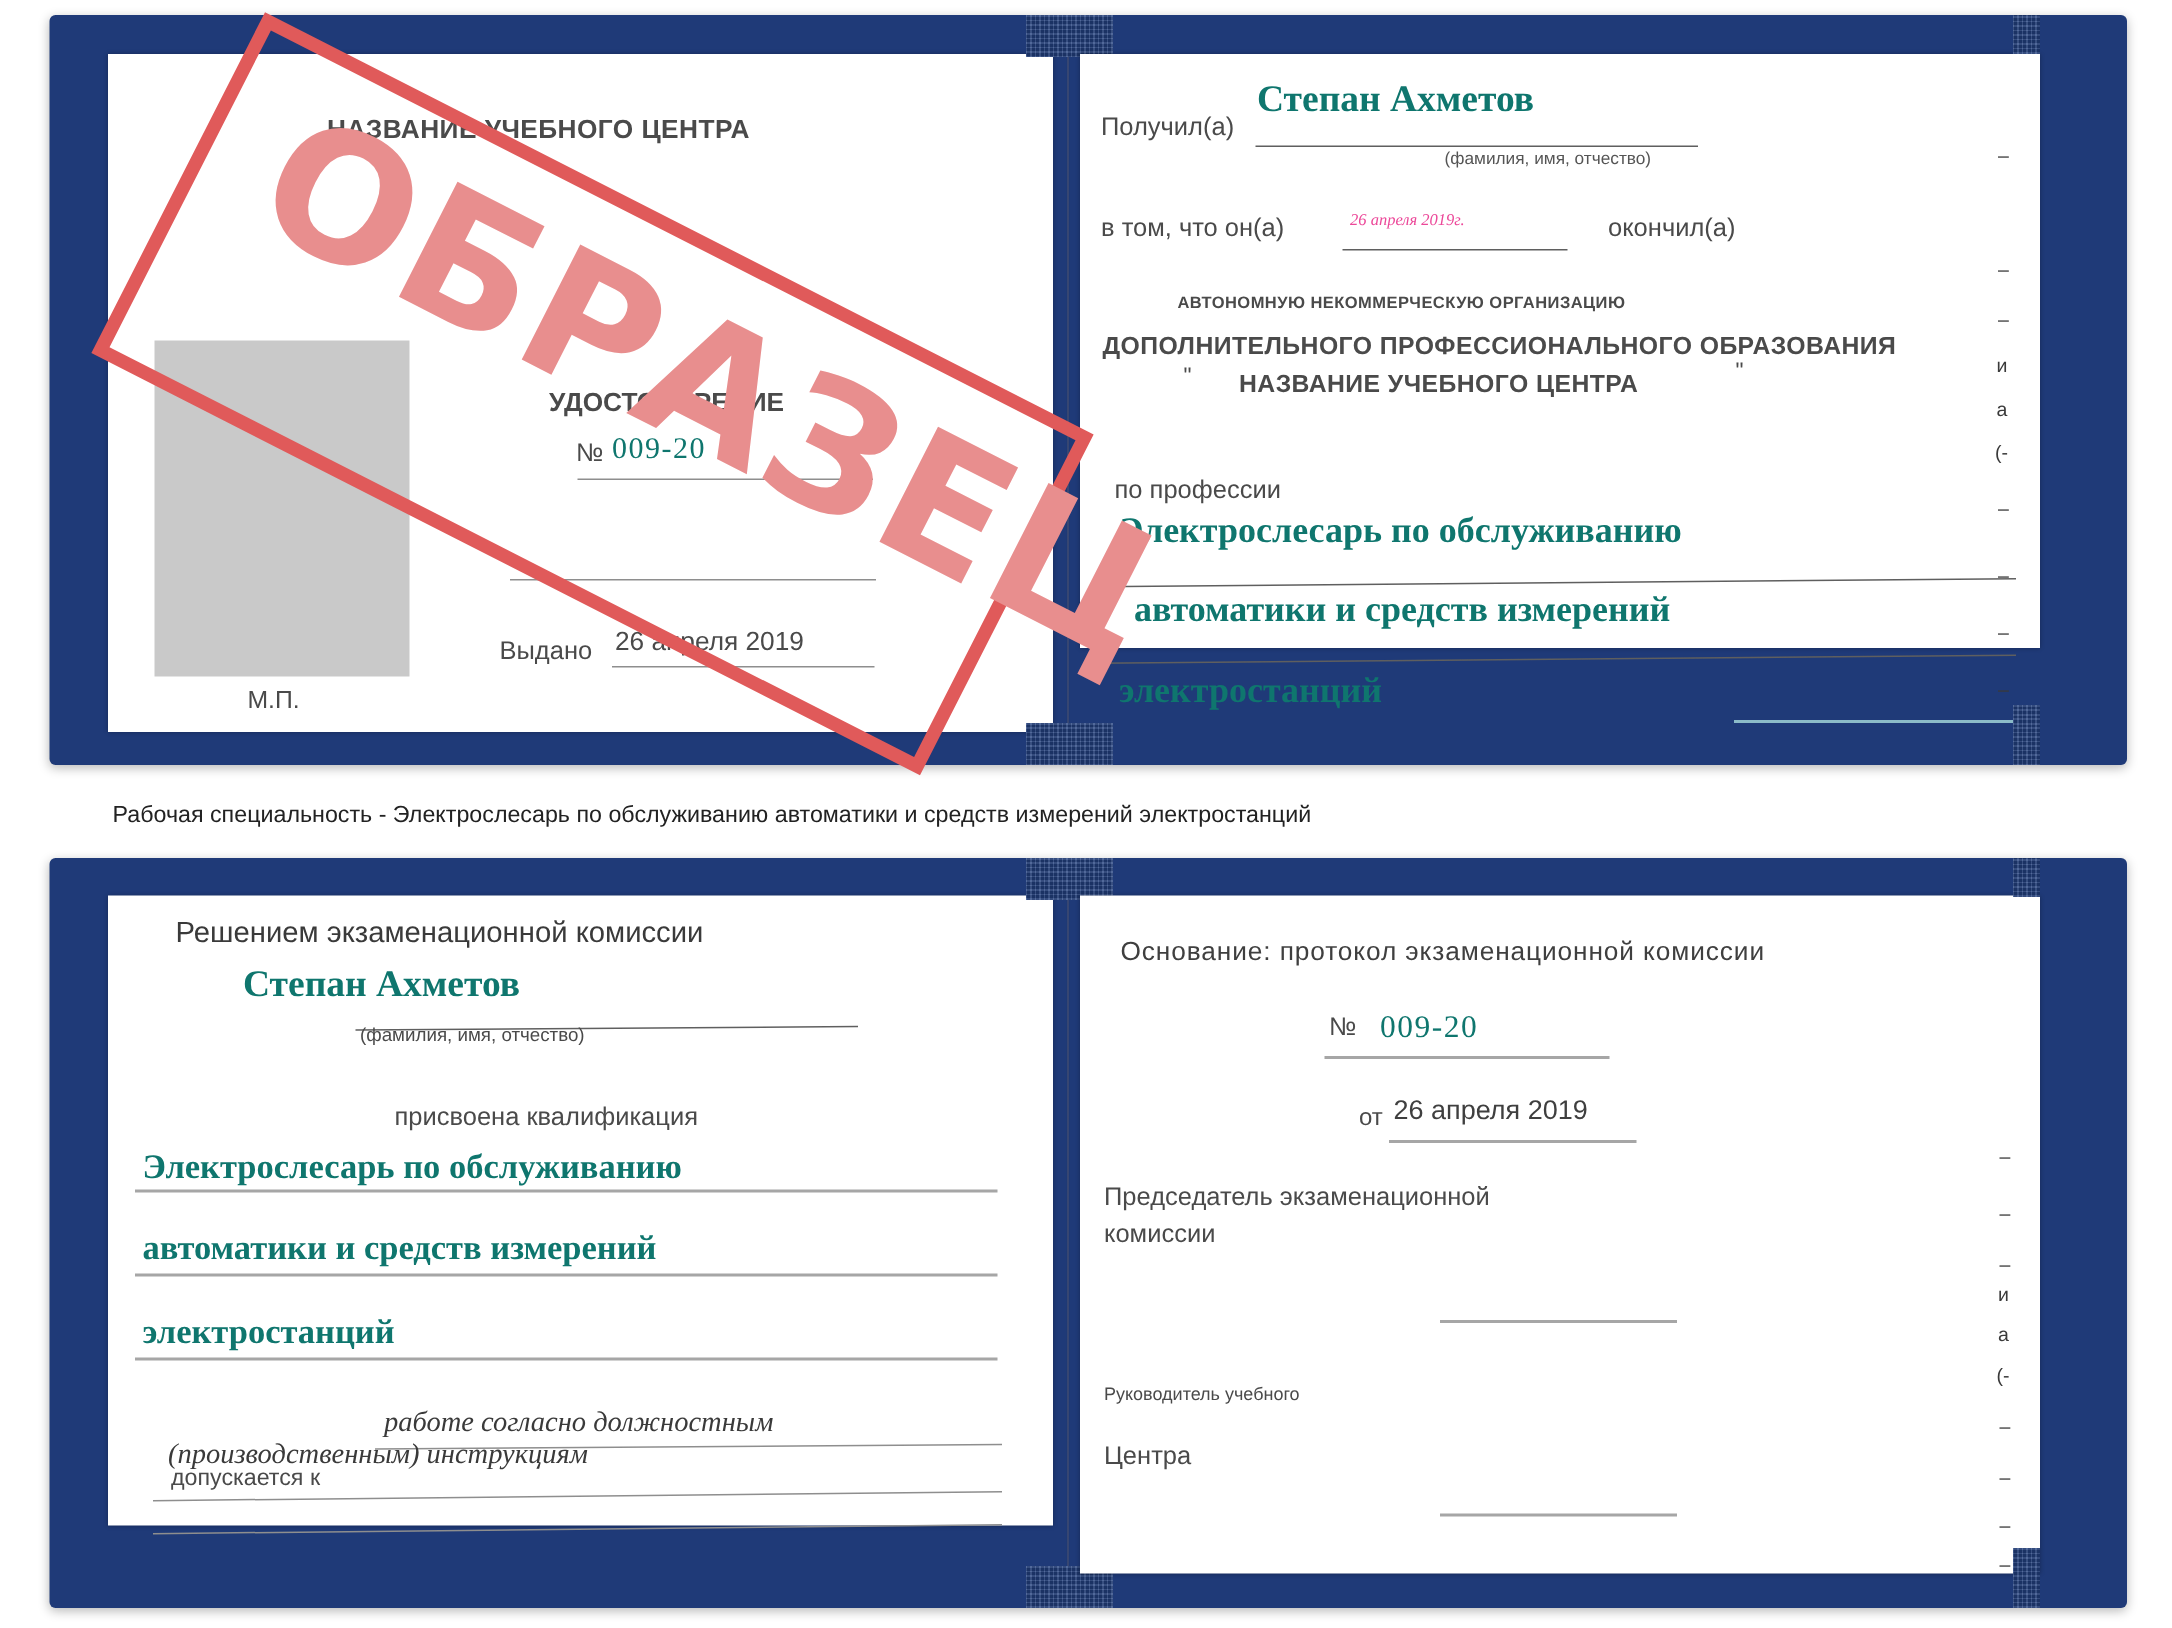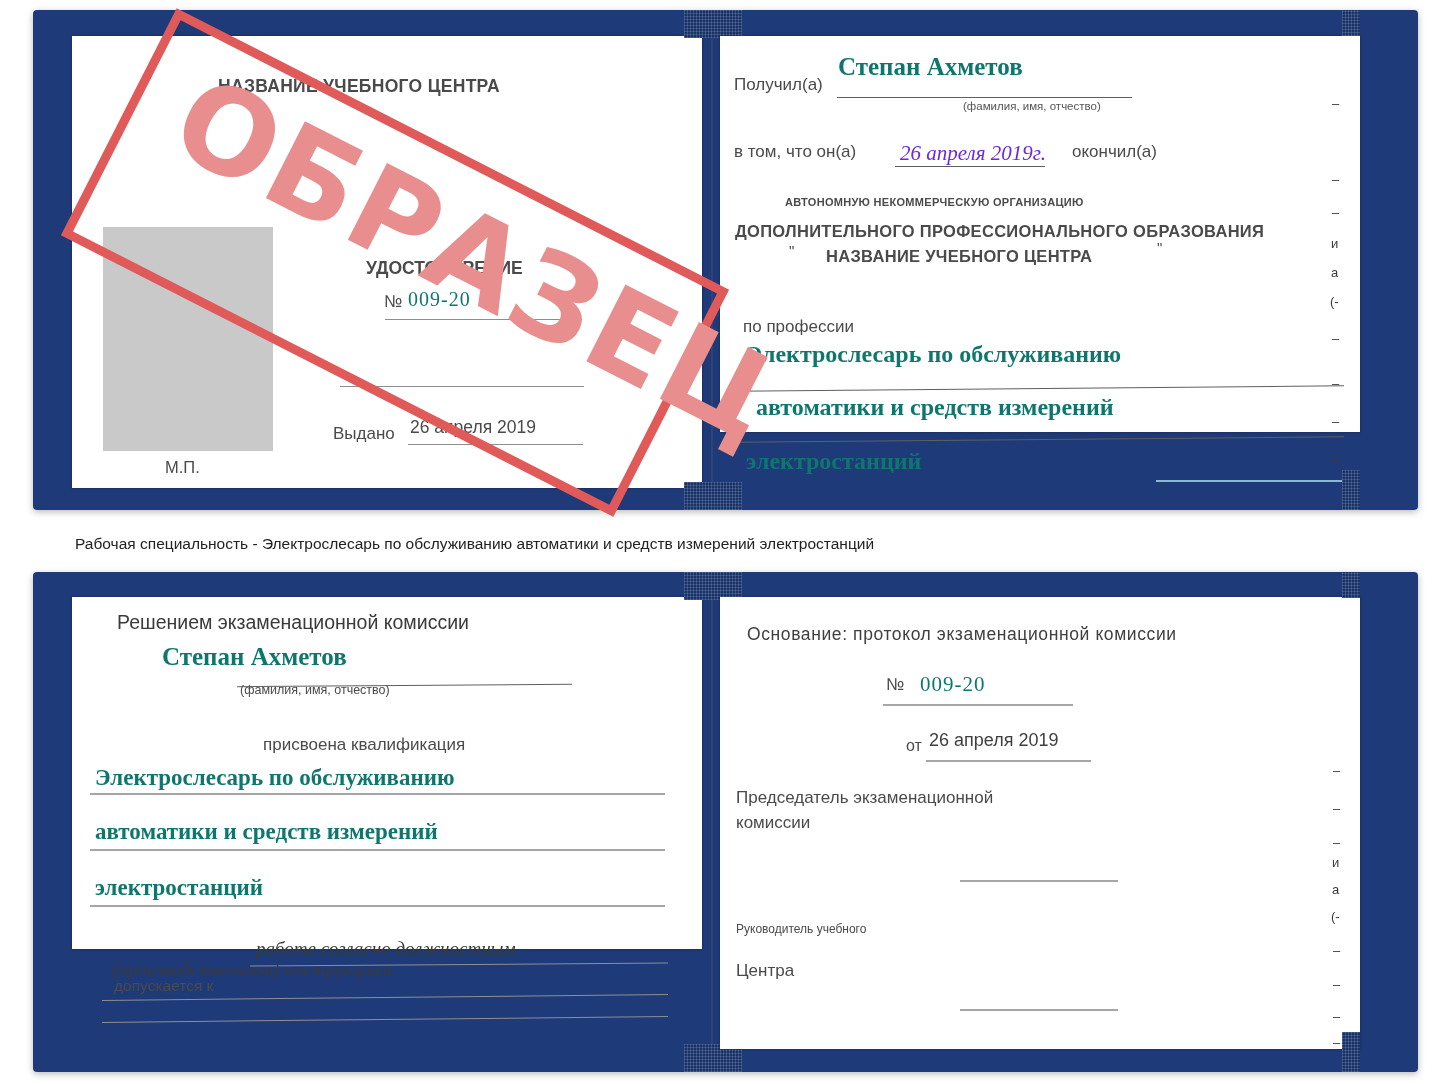--- a/index.html
+++ b/index.html
@@ -157,21 +157,21 @@
 <div class="spine-notch" style="left:684px;top:482px;width:58px;height:28px;"></div>
 
 <div class="booklet-inner" style="left:720px;top:36px;width:640px;height:396px;">
 
   <div class="print" style="left:14px;top:39px;font-size:17px;color:#4a4a4a;">Получил(а)</div>
   <div class="hand" style="left:118px;top:17px;font-size:25px;font-style:normal;font-weight:600;">Степан Ахметов</div>
   <div class="rule dark" style="left:117px;top:61px;width:295px;"></div>
   <div class="print" style="left:243px;top:64px;font-size:11.5px;color:#555;">(фамилия, имя, отчество)</div>
 
   <div class="print" style="left:14px;top:106px;font-size:17px;color:#4a4a4a;">в том, что он(а)</div>
-  <div class="hand-cursive" style="left:180px;top:105px;font-size:21px;color:#6d28d9;">26 апреля 2019г.</div>
+  <div class="hand-cursive" style="left:180px;top:105px;font-size:11px;color:#ec4899;">26 апреля 2019г.</div>
   <div class="rule dark" style="left:175px;top:130px;width:150px;"></div>
   <div class="print" style="left:352px;top:106px;font-size:17px;color:#4a4a4a;">окончил(а)</div>
 
   <div class="print caps" style="left:65px;top:160px;font-size:11px;font-weight:bold;color:#4a4a4a;">АВТОНОМНУЮ НЕКОММЕРЧЕСКУЮ ОРГАНИЗАЦИЮ</div>
   <div class="print caps" style="left:15px;top:186px;font-size:16.5px;font-weight:bold;color:#4a4a4a;">ДОПОЛНИТЕЛЬНОГО ПРОФЕССИОНАЛЬНОГО ОБРАЗОВАНИЯ</div>
   <div class="print" style="left:69px;top:206px;font-size:15px;color:#4a4a4a;">"</div>
   <div class="print caps" style="left:106px;top:211px;font-size:16.5px;font-weight:bold;color:#4a4a4a;">НАЗВАНИЕ УЧЕБНОГО ЦЕНТРА</div>
   <div class="print" style="left:437px;top:203px;font-size:15px;color:#4a4a4a;">"</div>
 
   <div class="print" style="left:23px;top:281px;font-size:17px;color:#4a4a4a;">по профессии</div>
@@ -203,21 +203,21 @@
 
 <div class="stamp" style="left:100px;top:25px;width:600px;height:480px;">
   <div class="stamp-frame" style="left:-15px;top:110px;width:620px;height:255px;transform:rotate(27deg);"></div>
   <div class="stamp-text" style="left:48px;top:165px;font-size:118px;transform:rotate(27deg);">ОБРАЗЕЦ</div>
 </div>
 
 <div class="caption" style="left:75px;top:533px;">Рабочая специальность - Электрослесарь по обслуживанию автоматики и средств измерений электростанций</div>
 
 <div class="booklet" style="left:33px;top:572px;width:1385px;height:500px;"></div>
 
-<div class="booklet-inner" style="left:72px;top:597px;width:630px;height:352px;">
+<div class="booklet-inner" style="left:72px;top:597px;width:630px;height:420px;">
 
   <div class="print" style="left:45px;top:14px;font-size:19.5px;color:#3a3a3a;">Решением экзаменационной комиссии</div>
 
   <div class="hand" style="left:90px;top:46px;font-size:25px;font-style:normal;font-weight:600;">Степан Ахметов</div>
   <div class="rule dark" style="left:165px;top:88px;width:335px;transform:rotate(-0.4deg);"></div>
   <div class="print" style="left:168px;top:86px;font-size:12.5px;color:#4a4a4a;">(фамилия, имя, отчество)</div>
 
   <div class="print" style="left:191px;top:138px;font-size:17px;color:#4a4a4a;">присвоена квалификация</div>
 
   <div class="hand" style="left:23px;top:168px;font-size:23px;font-style:normal;font-weight:600;">Электрослесарь по обслуживанию</div>

